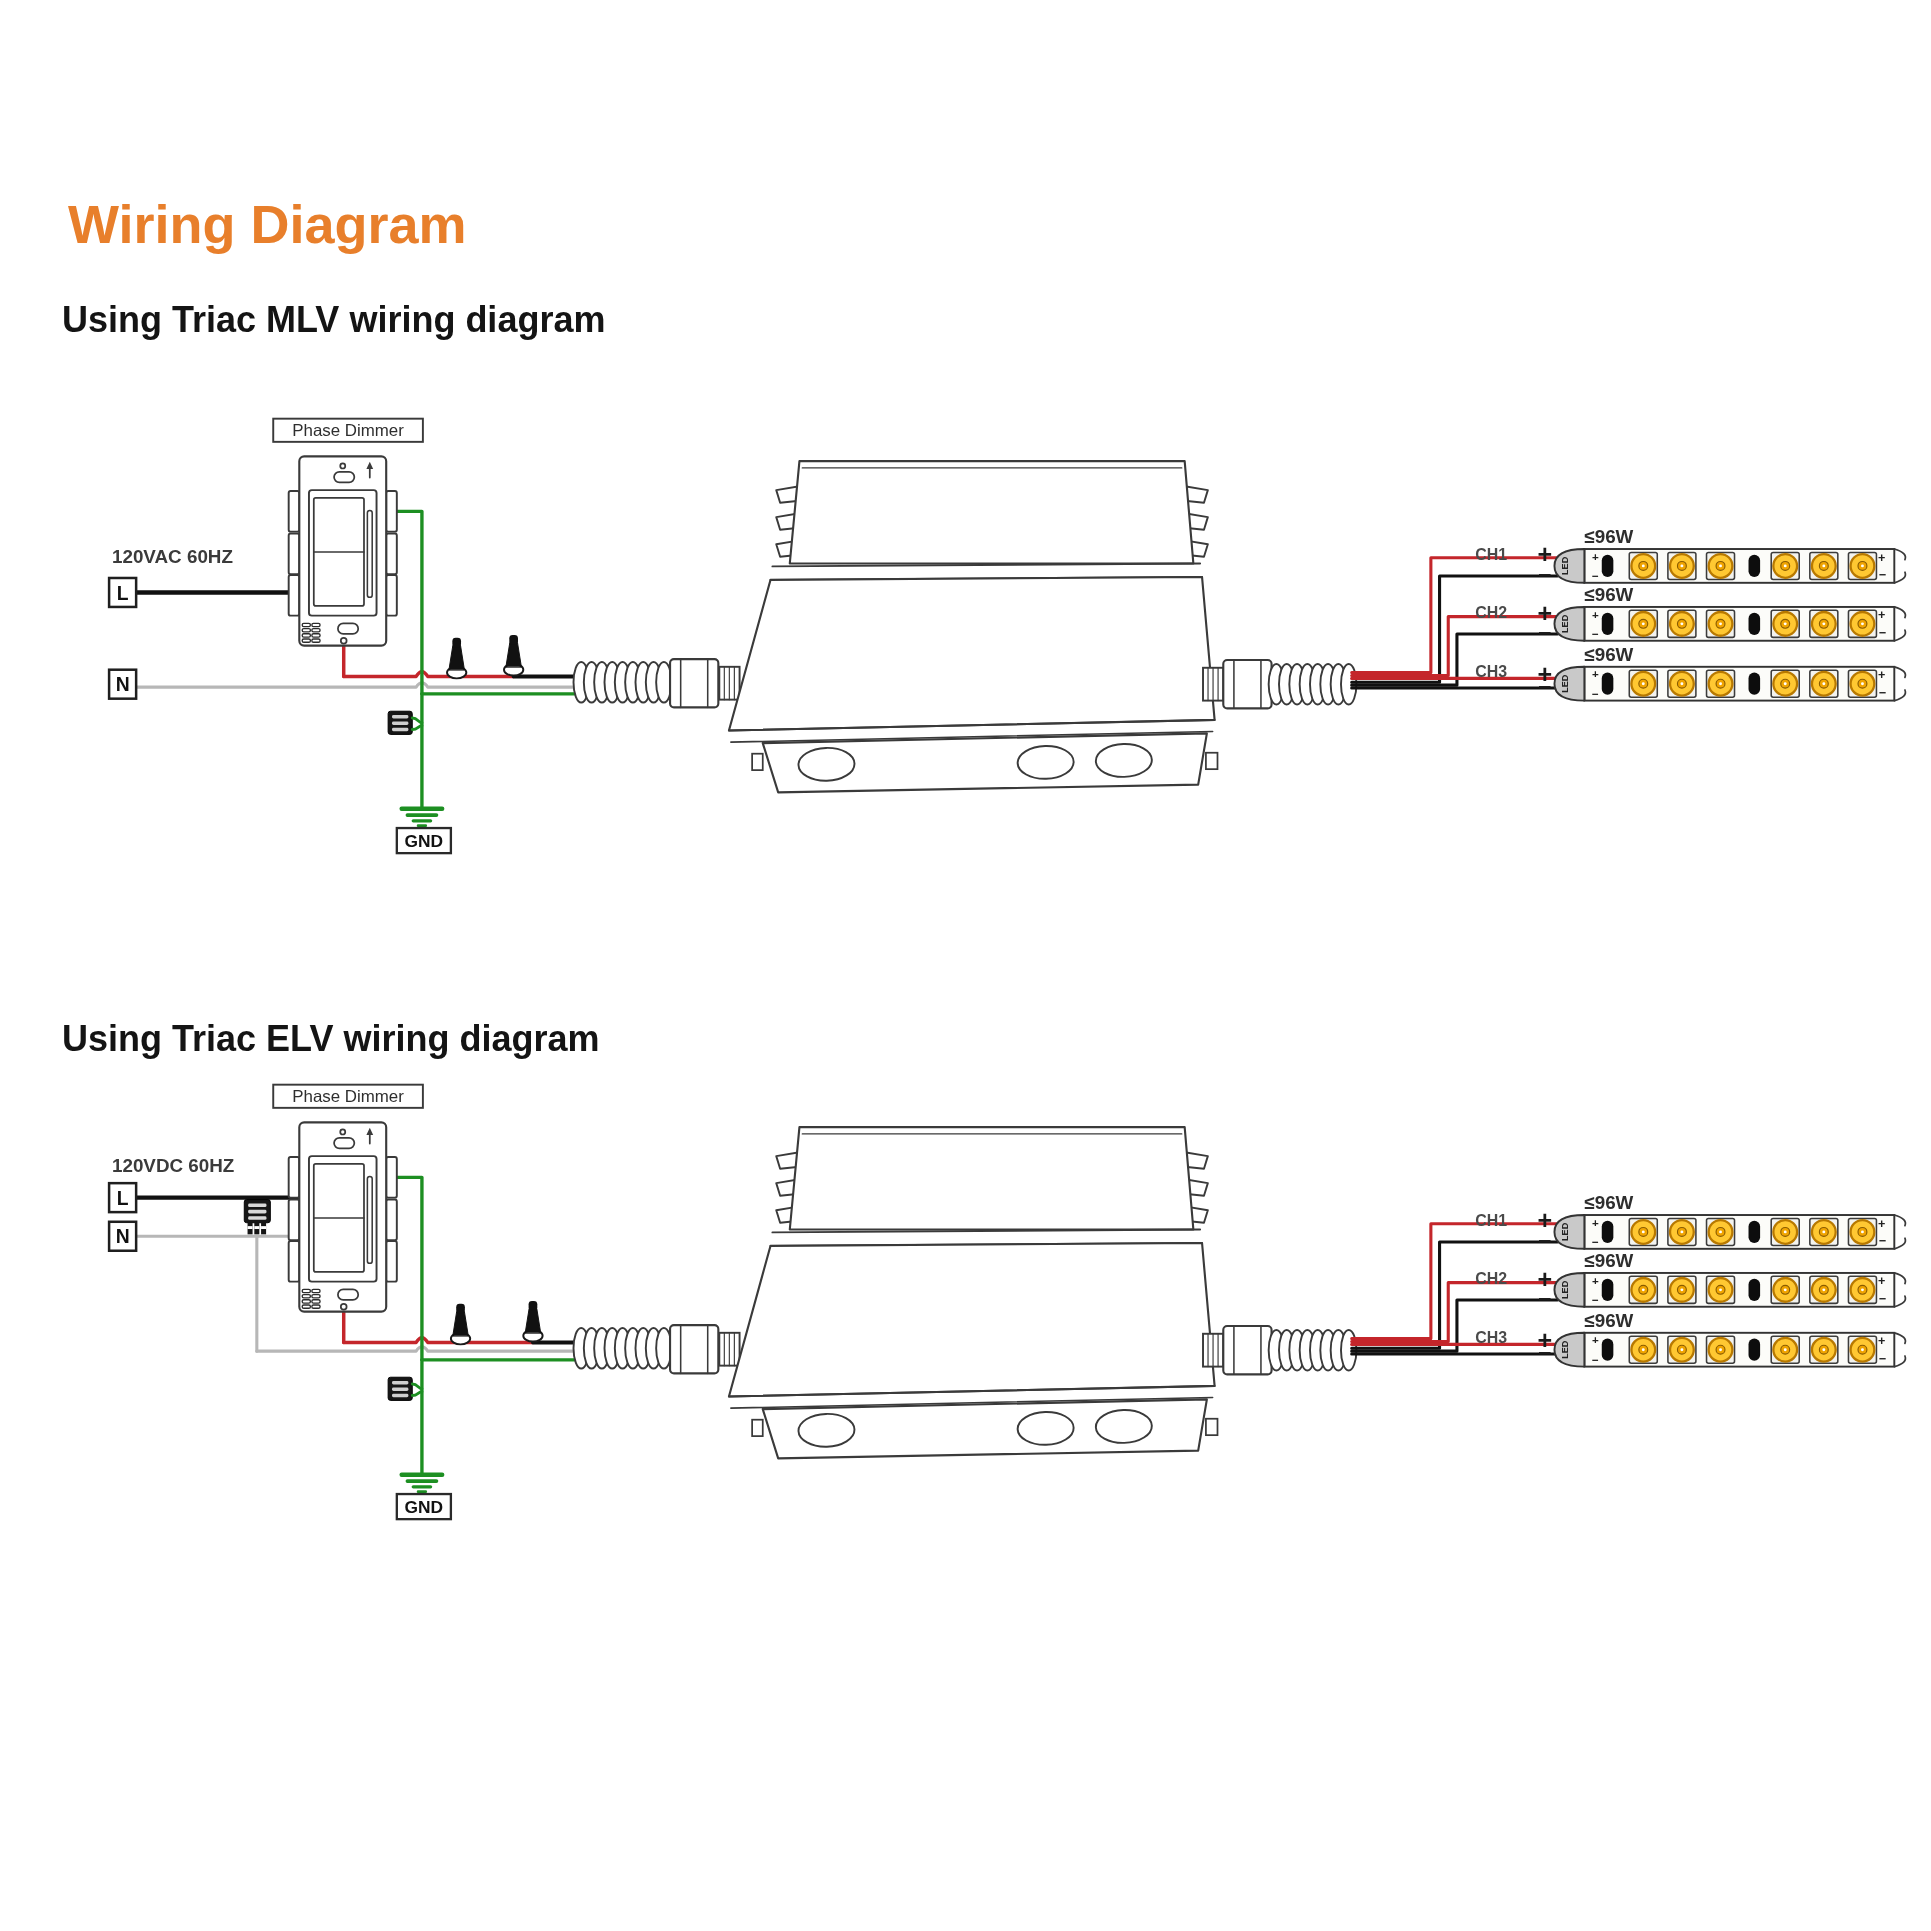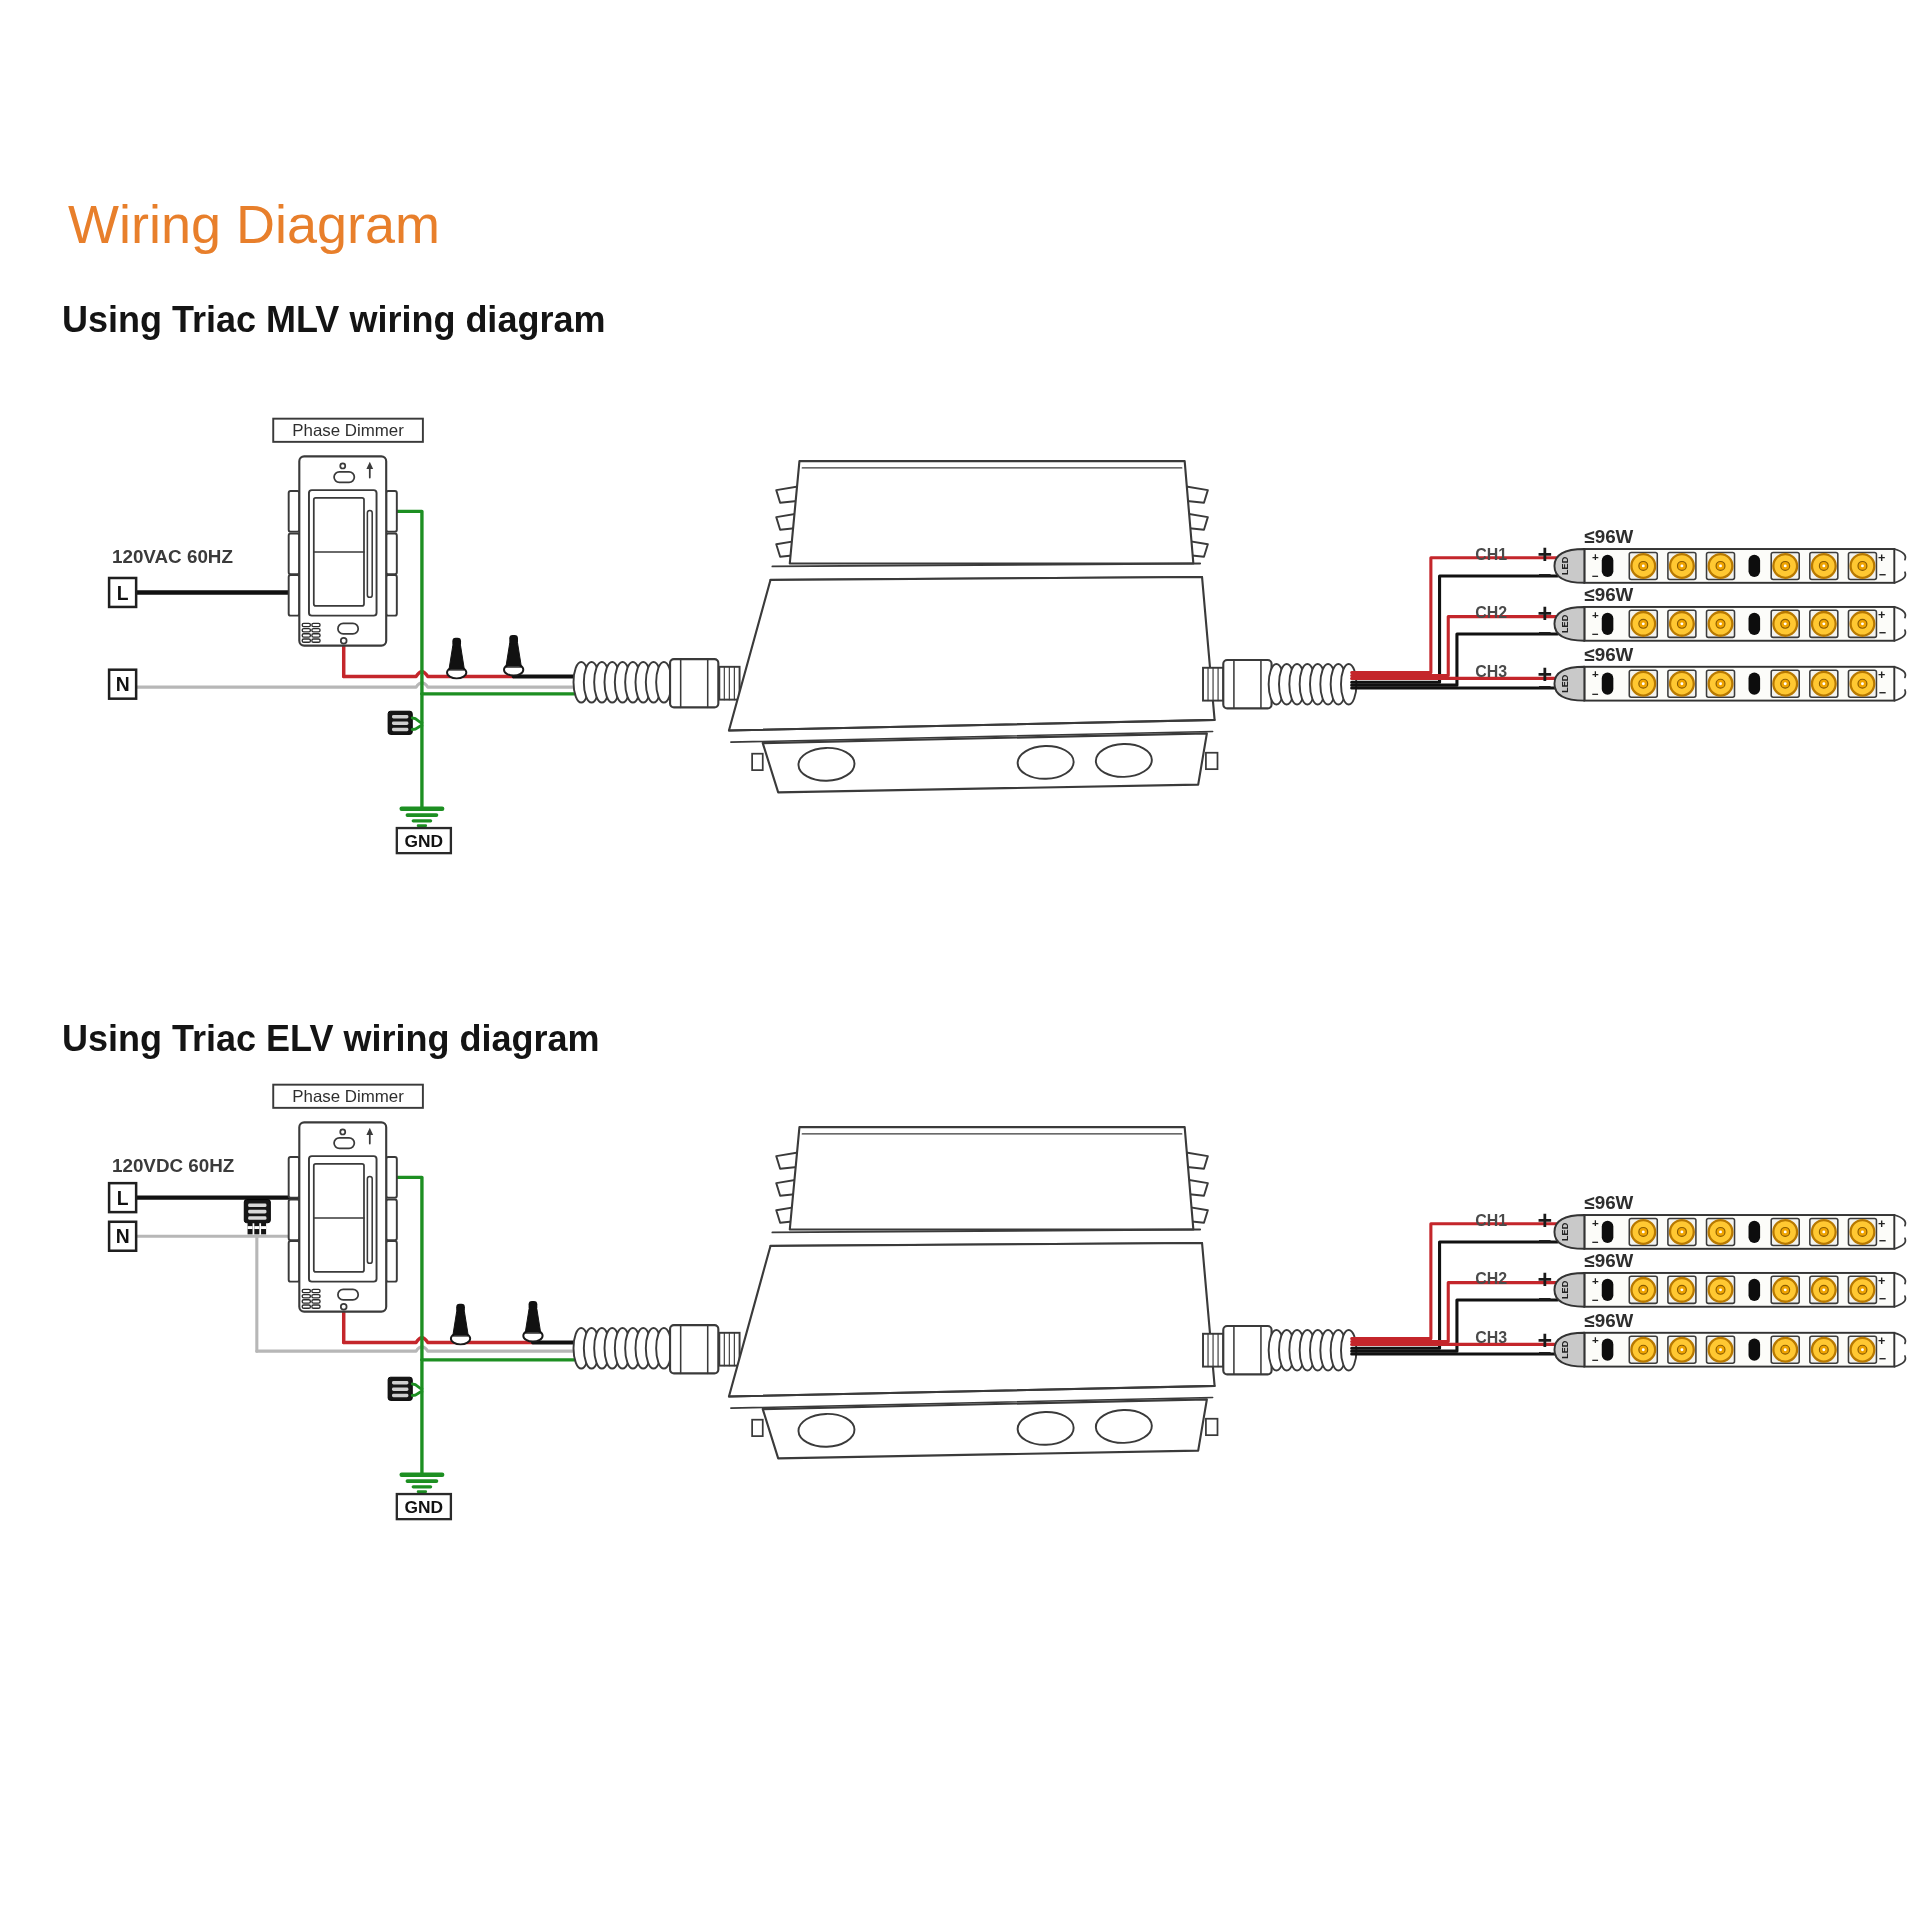--- a/index.html
+++ b/index.html
@@ -2,21 +2,21 @@
 <html><head>
 <meta charset="utf-8">
 <style>
   html,body{margin:0;padding:0;}
   body{
     width:1931px;height:1931px;position:relative;background:#ffffff;
     font-family:"Liberation Sans", sans-serif;overflow:hidden;
   }
   .page-title{
     position:absolute;left:68px;top:193px;margin:0;
-    font-size:54px;font-weight:400;color:var(--accent,#e87f2b);
+    font-size:54px;font-weight:700;color:var(--accent,#e87f2b);
     letter-spacing:0px;
   }
   .section-heading{
     position:absolute;left:62px;margin:0;
     font-size:36px;font-weight:800;color:#141414;
   }
   #heading-mlv{top:299px;}
   #heading-elv{top:1018px;}
   figure.diagram{position:absolute;left:0;margin:0;width:1931px;height:599px;}
   #diagram-mlv{top:348px;}

